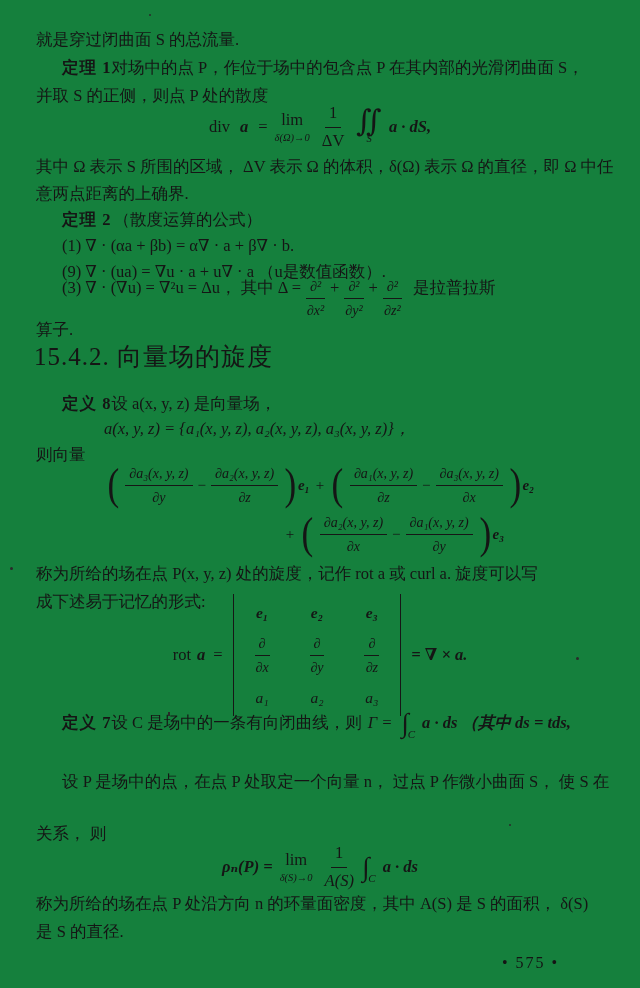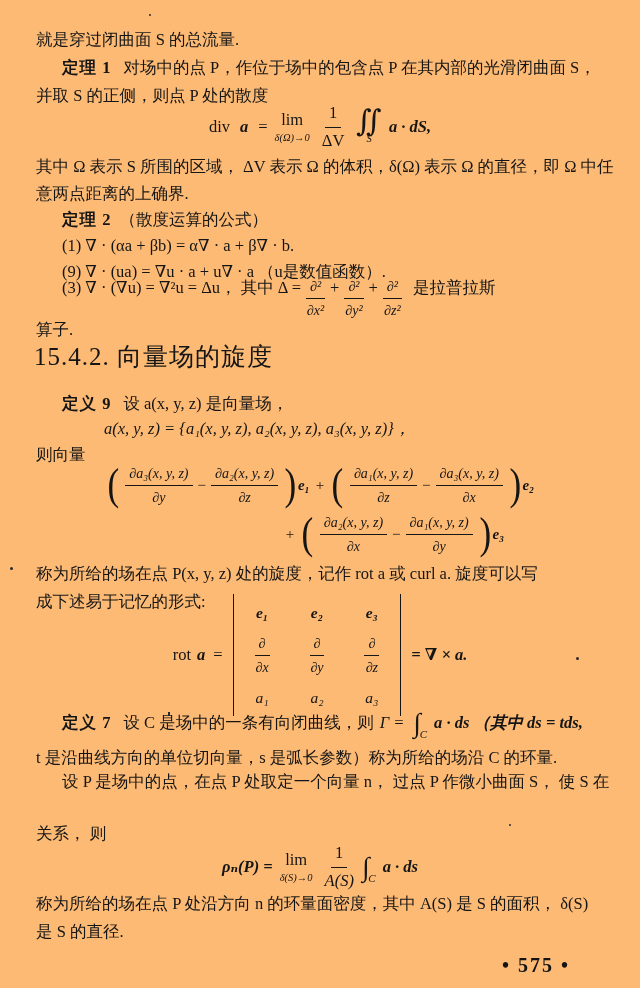--- a/index.html
+++ b/index.html
@@ -2,29 +2,29 @@
 <html><head>
 <meta charset="utf-8">
 <style>
   html,body{margin:0;padding:0;}
   body{
     width:640px;height:988px;overflow:hidden;
     background:#fdfdfb;
     font-family:"Liberation Serif","DejaVu Serif",serif;
     color:#141414;
   }
-  .page{position:relative;width:640px;height:988px;background:#fdba74;}
+  .page{position:relative;width:640px;height:988px;background:#15803d;}
   .row{
     position:absolute;left:36px;
     font-size:16.5px;line-height:1.5;white-space:nowrap;
     color:#151515;
   }
   .indent{left:62px;}
   .center{left:0;right:0;display:flex;justify-content:center;align-items:center;}
-  .blabel{font-weight:bold;margin-right:12px;letter-spacing:1px;}
+  .blabel{font-weight:bold;letter-spacing:1px;}
   .heading{font-size:25px;letter-spacing:1px;font-weight:500;}
   .math{font-style:italic;}
   .roman{font-style:normal;}
   .bi{font-weight:bold;font-style:italic;}
   .gap{display:inline-block;width:10px;}
   .frac{display:inline-flex;flex-direction:column;align-items:center;margin:0 5px;font-style:italic;}
   .frac .fn{padding:0 4px 1px;border-bottom:1.4px solid #161616;}
   .frac .fd{padding-top:1px;}
   .sm{font-size:14px;}
   .stack{display:inline-flex;flex-direction:column;align-items:center;margin:0 7px;}
@@ -36,21 +36,21 @@
   .intwrap .isub{font-size:11px;font-style:italic;position:relative;top:16px;margin-left:-1px;margin-right:4px;}
   .bp{font-size:44px;font-weight:400;line-height:.8;font-style:normal;transform:scaleX(.8);display:inline-block;}
   .det{
     display:inline-grid;grid-template-columns:repeat(3,auto);
     gap:8px 30px;align-items:center;justify-items:center;
     border-left:1.6px solid #161616;border-right:1.6px solid #161616;
     padding:7px 16px;margin:0 10px;font-size:15.5px;
   }
   .fx{font-size:15px;}
   .speck{position:absolute;background:#2a2a2a;border-radius:50%;}
-  .pagenum{position:absolute;font-size:20px;letter-spacing:2px;font-weight:bold;}
+  .pagenum{position:absolute;font-size:16px;letter-spacing:2px;font-weight:normal;}
 </style>
 </head>
 <body>
 
 <div class="page">
 
   <div class="row" style="top:28px">
     <span>就是穿过闭曲面 S 的总流量.</span>
   </div>
 
@@ -83,21 +83,21 @@
   </div>
 
   <div class="row" style="top:155px">
     <span>其中 Ω 表示 S 所围的区域， ΔV 表示 Ω 的体积，δ(Ω) 表示 Ω 的直径，即 Ω 中任</span>
   </div>
   <div class="row" style="top:182px">
     <span>意两点距离的上确界.</span>
   </div>
 
   <div class="row indent" style="top:208px">
-    <span class="blabel" style="margin-right:8px">定理 2</span><span>（散度运算的公式）</span>
+    <span class="blabel" style="margin-right:2px">定理 2</span><span>（散度运算的公式）</span>
   </div>
   <div class="row indent" style="top:234px">
     <span>(1) ∇ · (αa + βb) = α∇ · a + β∇ · b.</span>
   </div>
   <div class="row indent" style="top:260px">
     <span>(9) ∇ · (ua) = ∇u · a + u∇ · a （u是数值函数）.</span>
   </div>
 
   <div class="row indent" style="top:276px;height:46px;display:flex;align-items:flex-start">
     <span>(3) ∇ · (∇u) = ∇²u = Δu， 其中  Δ =</span>
@@ -119,21 +119,21 @@
   </div>
   <div class="row" style="top:318px">
     <span>算子.</span>
   </div>
 
   <div class="row heading" style="top:338px;left:34px">
     <span>15.4.2. 向量场的旋度</span>
   </div>
 
   <div class="row indent" style="top:392px">
-    <span class="blabel">定义 9</span><span>设 a(x, y, z) 是向量场，</span>
+    <span class="blabel">定义 8</span><span>设 a(x, y, z) 是向量场，</span>
   </div>
   <div class="row" style="top:417px;left:104px">
     <span class="math">a(x, y, z) = {a₁(x, y, z), a₂(x, y, z), a₃(x, y, z)}，</span>
   </div>
   <div class="row" style="top:443px">
     <span>则向量</span>
   </div>
 
   <div class="row center fx" style="top:460px;height:50px">
     <span class="bp">(</span>
@@ -218,23 +218,20 @@
   <div class="row indent" style="top:702px;height:42px;display:flex;align-items:center">
     <span class="blabel">定义 7</span>
     <span>设 C 是场中的一条有向闭曲线，则</span>
     <span class="math" style="margin:0 6px">Γ =</span>
     <span class="intwrap">
       <span class="isym">∫</span>
       <span class="isub">C</span>
     </span>
     <span class="bi">a · ds （其中 ds = tds,</span>
   </div>
-  <div class="row" style="top:746px">
-    <span>t 是沿曲线方向的单位切向量，s 是弧长参数）称为所给的场沿 C 的环量.</span>
-  </div>
 
   <div class="row indent" style="top:770px">
     <span>设 P 是场中的点，在点 P 处取定一个向量 n， 过点 P 作微小曲面 S， 使 S 在</span>
   </div>
   <div class="row" style="top:822px">
     <span>关系， 则</span>
   </div>
 
   <div class="row center" style="top:844px;height:46px">
     <span class="bi">ρₙ(P) =</span>

